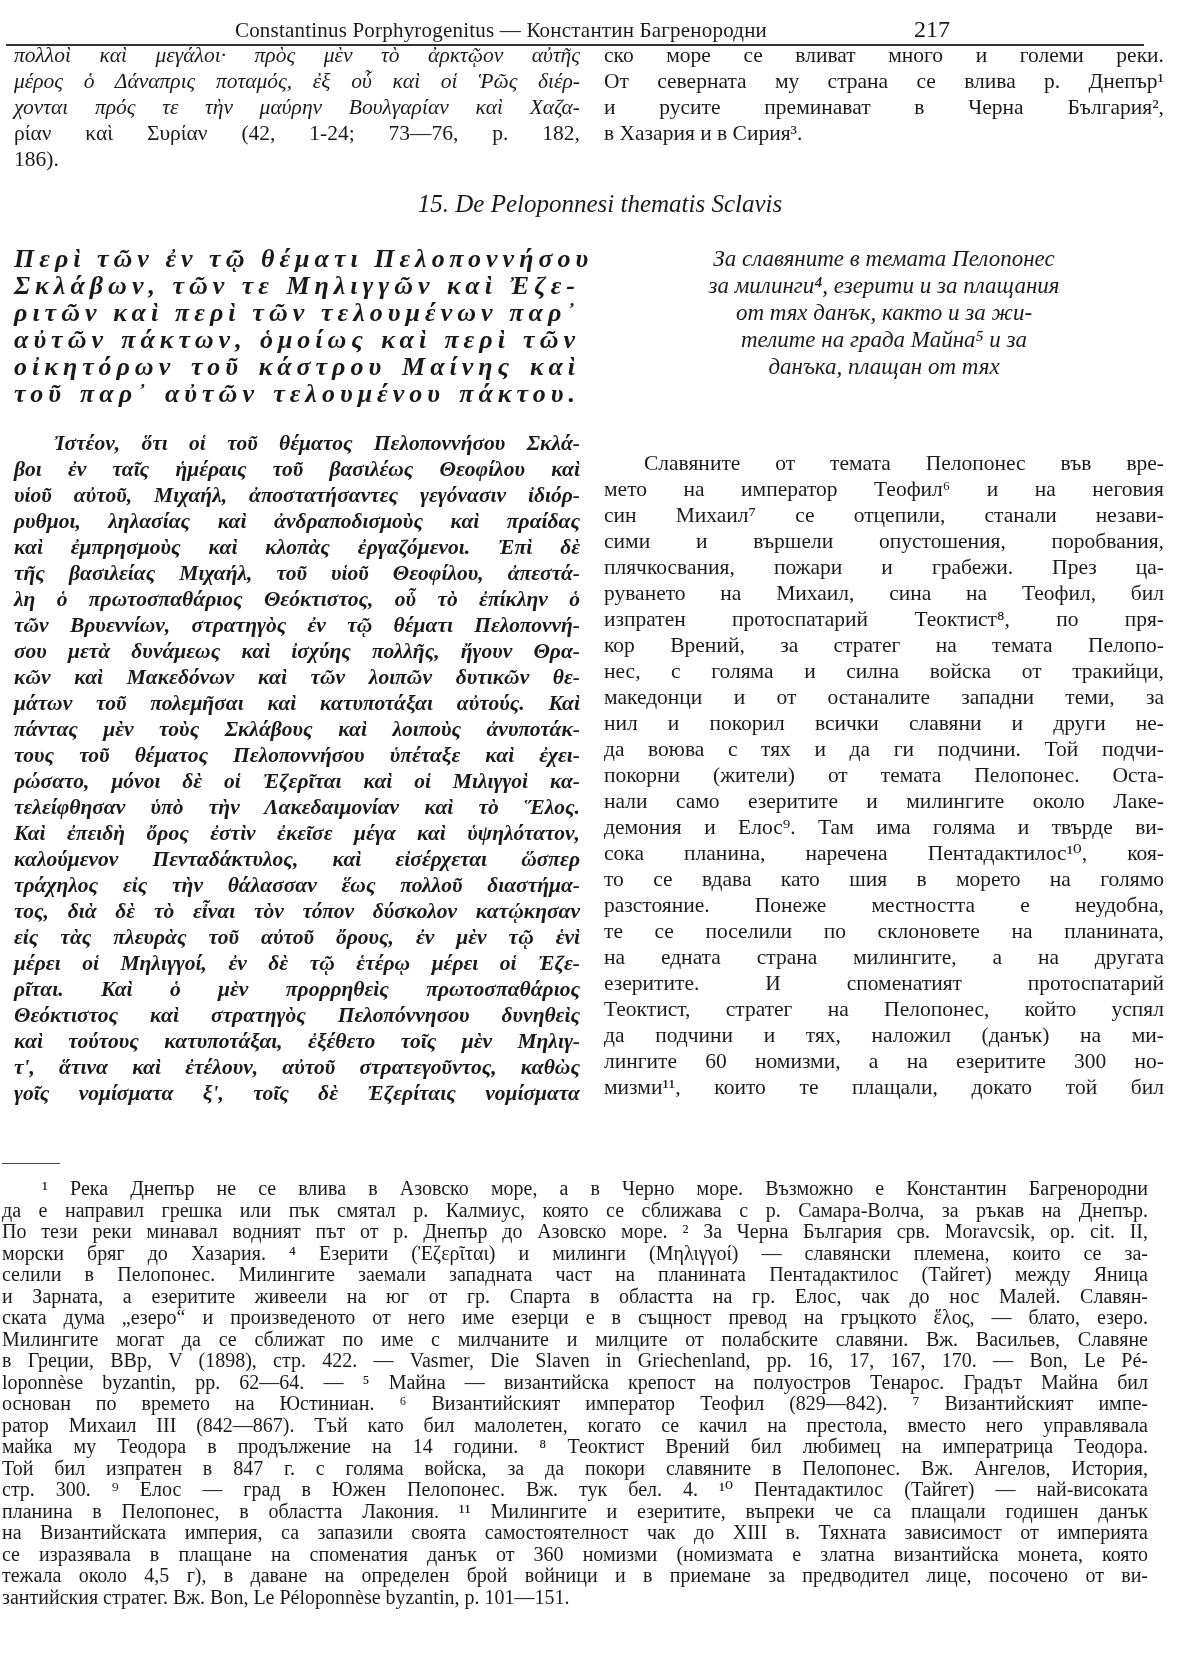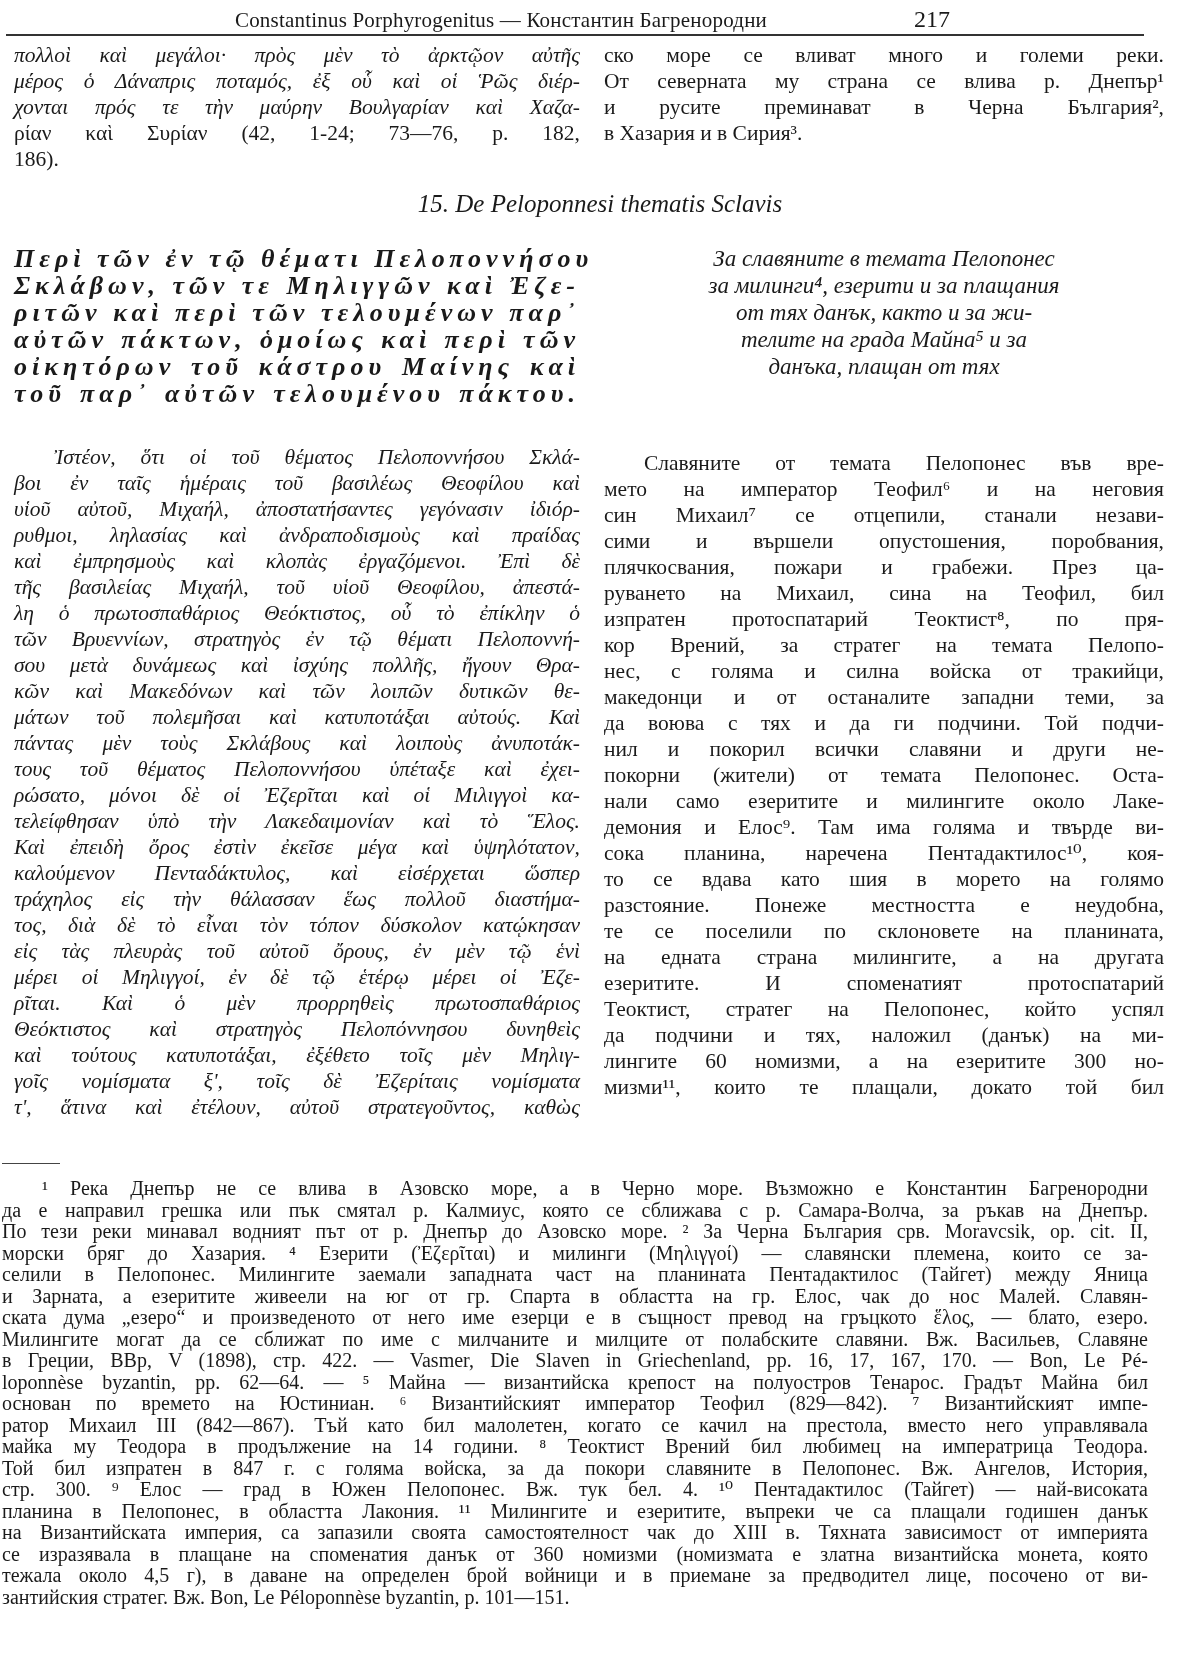--- a/index.html
+++ b/index.html
@@ -1,21 +1,21 @@
 <!DOCTYPE html>
 <html><head>
 <meta charset="utf-8">
 <style>
   html, body { margin: 0; padding: 0; background: #ffffff; }
   body {
     width: 1200px; height: 1669px; position: relative; overflow: hidden;
     font-family: "Liberation Serif", "DejaVu Serif", serif; color: #1a1a1a;
   }
   .running-head {
-    position: absolute; left: 0; top: 2px; width: 1002px; height: 40px;
+    position: absolute; left: 0; top: 12px; width: 1002px; height: 40px;
   }
   .running-title {
     position: absolute; left: 0; right: 0; top: 6px; text-align: center;
     font-size: 21px; letter-spacing: 0.2px;
   }
   .page-number {
     position: absolute; right: 52px; top: 4px; font-size: 24px;
   }
   .head-rule {
     position: absolute; left: 6px; top: 32px; width: 1138px; height: 2px; background: #333;
@@ -87,21 +87,21 @@
 </div>
 
 <div class="bg-heading">
   <span class="line center">За славяните в темата Пелопонес</span>
   <span class="line center">за милинги⁴, езерити и за плащания</span>
   <span class="line center">от тях данък, както и за жи-</span>
   <span class="line center">телите на града Майна⁵ и за</span>
   <span class="line center">данъка, плащан от тях</span>
 </div>
 
-<div class="col col-left greek" style="top:444px;" id="greek-body">
+<div class="col col-left greek" style="top:430px;font-weight:bold;" id="greek-body">
     <span class="line indent">Ἰστέον, ὅτι οἱ τοῦ θέματος Πελοποννήσου Σκλά-</span>
     <span class="line">βοι ἐν ταῖς ἡμέραις τοῦ βασιλέως Θεοφίλου καὶ</span>
     <span class="line">υἱοῦ αὐτοῦ, Μιχαήλ, ἀποστατήσαντες γεγόνασιν ἰδιόρ-</span>
     <span class="line">ρυθμοι, ληλασίας καὶ ἀνδραποδισμοὺς καὶ πραίδας</span>
     <span class="line">καὶ ἐμπρησμοὺς καὶ κλοπὰς ἐργαζόμενοι. Ἐπὶ δὲ</span>
     <span class="line">τῆς βασιλείας Μιχαήλ, τοῦ υἱοῦ Θεοφίλου, ἀπεστά-</span>
     <span class="line">λη ὁ πρωτοσπαθάριος Θεόκτιστος, οὗ τὸ ἐπίκλην ὁ</span>
     <span class="line">τῶν Βρυεννίων, στρατηγὸς ἐν τῷ θέματι Πελοποννή-</span>
     <span class="line">σου μετὰ δυνάμεως καὶ ἰσχύης πολλῆς, ἤγουν Θρα-</span>
     <span class="line">κῶν καὶ Μακεδόνων καὶ τῶν λοιπῶν δυτικῶν θε-</span>
@@ -112,37 +112,37 @@
     <span class="line">τελείφθησαν ὑπὸ τὴν Λακεδαιμονίαν καὶ τὸ Ἕλος.</span>
     <span class="line">Καὶ ἐπειδὴ ὄρος ἐστὶν ἐκεῖσε μέγα καὶ ὑψηλότατον,</span>
     <span class="line">καλούμενον Πενταδάκτυλος, καὶ εἰσέρχεται ὥσπερ</span>
     <span class="line">τράχηλος εἰς τὴν θάλασσαν ἕως πολλοῦ διαστήμα-</span>
     <span class="line">τος, διὰ δὲ τὸ εἶναι τὸν τόπον δύσκολον κατῴκησαν</span>
     <span class="line">εἰς τὰς πλευρὰς τοῦ αὐτοῦ ὄρους, ἐν μὲν τῷ ἑνὶ</span>
     <span class="line">μέρει οἱ Μηλιγγοί, ἐν δὲ τῷ ἑτέρῳ μέρει οἱ Ἐζε-</span>
     <span class="line">ρῖται. Καὶ ὁ μὲν προρρηθεὶς πρωτοσπαθάριος</span>
     <span class="line">Θεόκτιστος καὶ στρατηγὸς Πελοπόννησου δυνηθεὶς</span>
     <span class="line">καὶ τούτους κατυποτάξαι, ἐξέθετο τοῖς μὲν Μηλιγ-</span>
+    <span class="line">τ', ἅτινα καὶ ἐτέλουν, αὐτοῦ στρατεγοῦντος, καθὼς</span>
     <span class="line">γοῖς νομίσματα ξ', τοῖς δὲ Ἐζερίταις νομίσματα</span>
-    <span class="line">τ', ἅτινα καὶ ἐτέλουν, αὐτοῦ στρατεγοῦντος, καθὼς</span>
   </div>
 
 <div class="col col-right" style="top:450px;" id="bg-body">
     <span class="line indent">Славяните от темата Пелопонес във вре-</span>
     <span class="line">мето на император Теофил⁶ и на неговия</span>
     <span class="line">син Михаил⁷ се отцепили, станали незави-</span>
     <span class="line">сими и вършели опустошения, поробвания,</span>
     <span class="line">плячкосвания, пожари и грабежи. През ца-</span>
     <span class="line">руването на Михаил, сина на Теофил, бил</span>
     <span class="line">изпратен протоспатарий Теоктист⁸, по пря-</span>
     <span class="line">кор Врений, за стратег на темата Пелопо-</span>
     <span class="line">нес, с голяма и силна войска от тракийци,</span>
     <span class="line">македонци и от останалите западни теми, за</span>
+    <span class="line">нил и покорил всички славяни и други не-</span>
     <span class="line">да воюва с тях и да ги подчини. Той подчи-</span>
-    <span class="line">нил и покорил всички славяни и други не-</span>
     <span class="line">покорни (жители) от темата Пелопонес. Оста-</span>
     <span class="line">нали само езеритите и милингите около Лаке-</span>
     <span class="line">демония и Елос⁹. Там има голяма и твърде ви-</span>
     <span class="line">сока планина, наречена Пентадактилос¹⁰, коя-</span>
     <span class="line">то се вдава като шия в морето на голямо</span>
     <span class="line">разстояние. Понеже местността е неудобна,</span>
     <span class="line">те се поселили по склоновете на планината,</span>
     <span class="line">на едната страна милингите, а на другата</span>
     <span class="line">езеритите. И споменатият протоспатарий</span>
     <span class="line">Теоктист, стратег на Пелопонес, който успял</span>

